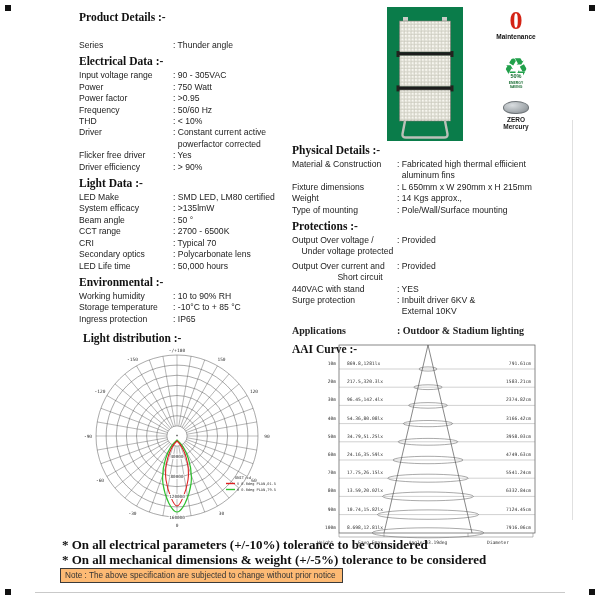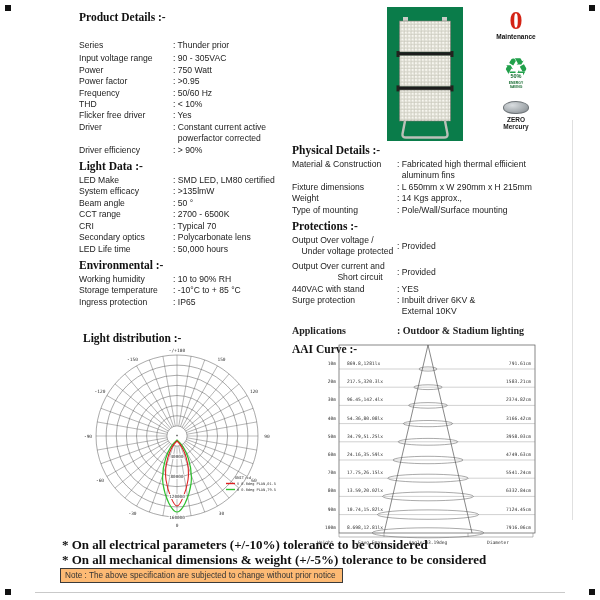--- a/index.html
+++ b/index.html
@@ -7,21 +7,21 @@
         font-family:"Liberation Sans",sans-serif;color:#1c1c1c;}
   .corner{position:absolute;width:6px;height:6px;background:#111;}
   .c-tl{left:5px;top:5px}.c-tr{left:589px;top:5px}.c-bl{left:5px;top:589px}.c-br{left:589px;top:589px}
   .edge-line{position:absolute;background:#c9c9c9;}
   h3.hd{font-family:"Liberation Serif",serif;font-weight:bold;font-size:11.5px;
         margin:4px 0 3px 0;color:#111;}
   .col{position:absolute;}
   .col-left{left:79px;top:7px;width:230px;}
   .col-right{left:292px;top:140px;width:262px;}
   .row{display:flex;align-items:flex-start;font-size:8.6px;line-height:11.4px;color:#222;}
-  .row.end{align-items:center;}
+  .row.end{align-items:flex-start;}
   .lbl{flex:0 0 94px;white-space:pre-wrap;}
   .col-right .lbl{flex:0 0 105px;}
   .val{white-space:pre-wrap;flex:1;}
   .series-row{margin:17px 0 2px 0;}
   .app-row{margin-top:7px;font-family:"Liberation Serif",serif;font-weight:bold;font-size:10px;}
   .app-row .lbl{flex:0 0 105px;}
   
   .badges{position:absolute;left:487px;top:9px;width:58px;text-align:center;}
   .zero{font-size:26px;line-height:23px;font-weight:bold;color:#d42315;font-family:"Liberation Serif",serif;}
   .maint-lbl{font-size:6.5px;font-weight:bold;color:#111;margin-top:1px;}
@@ -58,51 +58,52 @@
   <div class="corner c-tr"></div>
   <div class="corner c-bl"></div>
   <div class="corner c-br"></div>
   <div class="edge-line" style="left:35px;top:592px;width:530px;height:1px;"></div>
   <div class="edge-line" style="left:572px;top:120px;width:1px;height:400px;background:#e0e0e0;"></div>
 
   <div class="col col-left">
     <h3 class="hd">Product Details :-</h3>
     <div class="row series-row">
       <span class="lbl">Series</span>
-      <span class="val">: Thunder prior</span>
-    </div>
-
+      <span class="val">: Thunder angle</span>
+    </div>
+
+    <h3 class="hd">Electrical Data :-</h3>
     <div class="row">
         <span class="lbl">Input voltage range</span>
         <span class="val">: 90 - 305VAC</span>
       </div>
     <div class="row">
         <span class="lbl">Power</span>
         <span class="val">: 750 Watt</span>
       </div>
     <div class="row">
         <span class="lbl">Power factor</span>
         <span class="val">: &gt;0.95</span>
       </div>
     <div class="row">
         <span class="lbl">Frequency</span>
         <span class="val">: 50/60 Hz</span>
       </div>
     <div class="row">
         <span class="lbl">THD</span>
         <span class="val">: &lt; 10%</span>
-      </div>
-    <div class="row">
-        <span class="lbl">Flicker free driver</span>
-        <span class="val">: Yes</span>
       </div>
     <div class="row">
         <span class="lbl">Driver</span>
         <span class="val">: Constant current active
   powerfactor corrected</span>
+      </div>
+    <div class="row">
+        <span class="lbl">Flicker free driver</span>
+        <span class="val">: Yes</span>
       </div>
     <div class="row">
         <span class="lbl">Driver efficiency</span>
         <span class="val">: &gt; 90%</span>
       </div>
 
     <h3 class="hd">Light Data :-</h3>
     <div class="row">
         <span class="lbl">LED Make</span>
         <span class="val">: SMD LED, LM80 certified</span>

